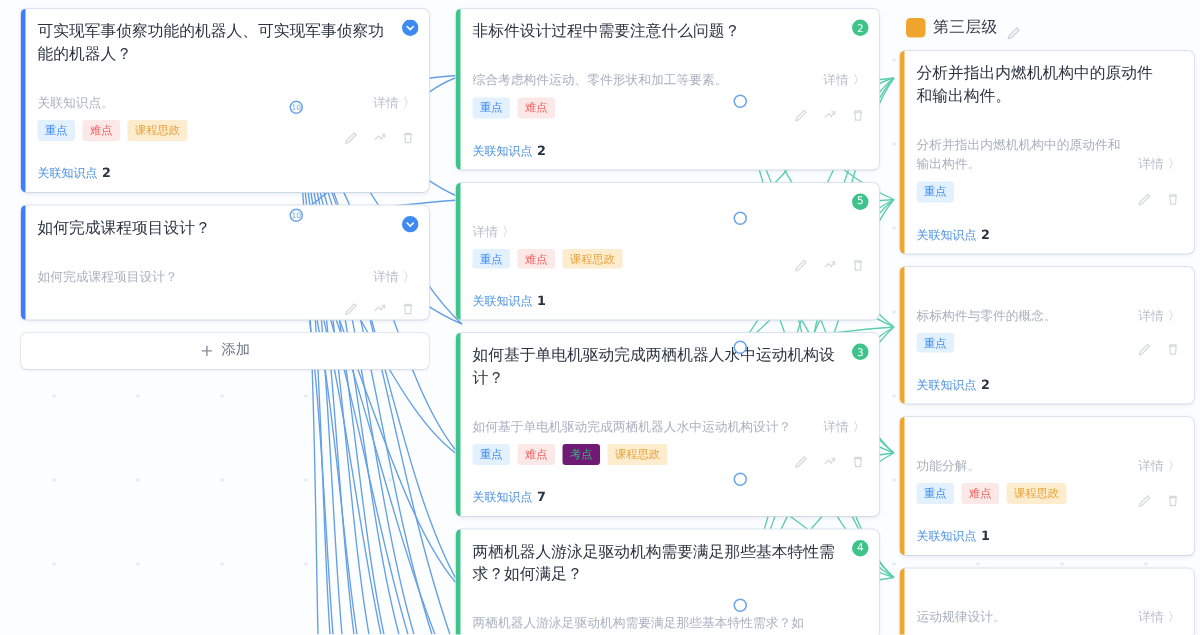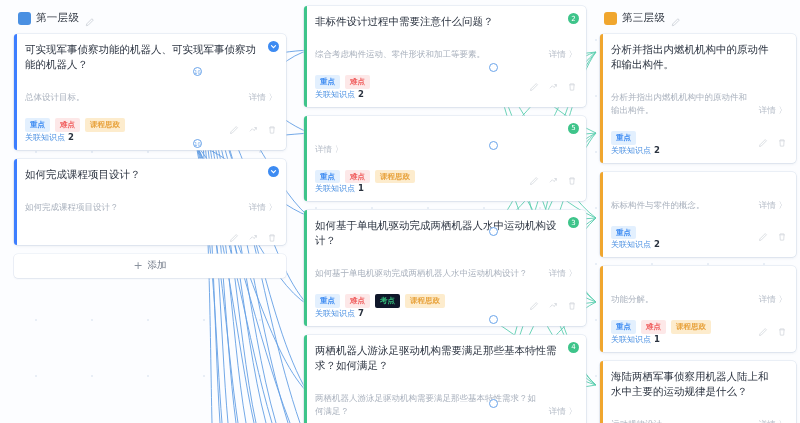--- a/index.html
+++ b/index.html
@@ -43,32 +43,32 @@
   .card-title{
     font-size:10.5px;line-height:15px;color:#2b3340;padding-right:16px;
     word-break:break-all;
   }
   .card-sub{
     font-size:8.5px;line-height:13px;color:#a9b1bd;margin-top:19px;
     display:flex;justify-content:space-between;align-items:flex-end;gap:6px;
   }
   .card-sub .txt{flex:1;word-break:break-all;}
   .detail{color:#b7bec9;white-space:nowrap;font-size:8.5px;}
-  .tagrow{display:flex;align-items:center;gap:5px;margin-top:14px;font-weight:bold;}
+  .tagrow{display:flex;align-items:center;gap:5px;margin-top:4px;}
   .tag{
     font-size:7.5px;line-height:1;padding:3px 5px;border-radius:2px;
     white-space:nowrap;
   }
   .t-blue{background:#e3f0fe;color:#3d8bf2;}
   .t-pink{background:#fde8e8;color:#f06060;}
-  .t-green{background:#0f172a;color:#34b97a;}
+  .t-green{background:#701a75;color:#34b97a;}
   .t-orange{background:#fdeccd;color:#e8a33d;}
   .actions{margin-left:auto;display:flex;align-items:center;gap:9px;}
   .act{width:10px;height:10px;opacity:.42;}
-  .relrow{font-size:8px;color:#4a90e2;margin-top:0;}
+  .relrow{font-size:8px;color:#4a90e2;margin-top:16px;}
   .relrow b{color:#2b3340;font-size:8.5px;margin-left:3px;}
   .corner-num{
     position:absolute;right:7px;top:7px;width:11px;height:11px;border-radius:50%;
     color:#fff;font-size:7px;display:flex;align-items:center;justify-content:center;
   }
   .addbtn{
     display:flex;align-items:center;justify-content:center;gap:5px;height:24px;
     background:#fff;border-radius:4px;font-size:9.5px;color:#6b7483;
     box-shadow:0 1px 2px rgba(30,60,110,.07),0 0 0 .6px rgba(226,232,242,.9);
     cursor:pointer;
@@ -138,37 +138,30 @@
     <path d="M492,404 C534,300 560,100 596,52"></path>
     <path d="M492,404 C534,320 560,175 596,133"></path>
     <path d="M492,404 C534,340 560,250 596,218"></path>
     <path d="M492,404 C534,368 560,320 596,302"></path>
     <path d="M492,404 C534,400 560,390 596,385"></path>
   </g>
 </svg>
 
 <div id="board">
     <div class="col c1">
-      <div class="col-head">
-        <span class="col-badge" style="background:#4a90e2"></span>
-        <span class="col-title">第一层级</span>
-        <span class="pen"><svg viewBox="0 0 16 16" width="11" height="11" fill="none" stroke="#9aa3b0" stroke-width="1.4">
-            <path d="M11.5 2.5l2 2L6 12l-2.6.6L4 10z"></path>
-          </svg></span>
-      </div>
       <div class="card" style="--accent: #3d7eff;">
         <span class="corner-num" style="background:transparent">
           <svg viewBox="0 0 16 16" width="11" height="11">
             <circle cx="8" cy="8" r="8" fill="#3d8bf2"></circle>
             <path d="M5 6.8l3 3 3-3" fill="none" stroke="#fff" stroke-width="1.6" stroke-linecap="round"></path>
           </svg>
         </span>
         <div class="card-title">可实现军事侦察功能的机器人、可实现军事侦察功能的机器人？</div>
         <div class="card-sub">
-          <span class="txt">总体设计目标。</span>
+          <span class="txt">关联知识点。</span>
           <span class="detail">详情 〉</span>
         </div>
         <div class="tagrow">
           <span class="tag t-blue">重点</span>
           <span class="tag t-pink">难点</span>
           <span class="tag t-orange">课程思政</span>
           <span class="actions">
             <span class="act"><svg viewBox="0 0 16 16" width="10" height="10" fill="none" stroke="#9aa3b0" stroke-width="1.3">
                 <path d="M11.5 2.5l2 2L5 13l-2.6.6L3 11z"></path>
               </svg></span>
@@ -396,21 +389,20 @@
             <span class="act"><svg viewBox="0 0 16 16" width="10" height="10" fill="none" stroke="#9aa3b0" stroke-width="1.3">
                 <path d="M3.5 4.5h9"></path>
                 <path d="M5 4.5V3h6v1.5"></path>
                 <path d="M4.7 4.5l.6 8.5h5.4l.6-8.5"></path>
               </svg></span>
           </span>
         </div>
         <div class="relrow">关联知识点<b>1</b></div>
       </div>
       <div class="card" style="--accent: #f0a62e;">
-        <div class="card-title">海陆两栖军事侦察用机器人陆上和水中主要的运动规律是什么？</div>
         <div class="card-sub">
           <span class="txt">运动规律设计。</span>
           <span class="detail">详情 〉</span>
         </div>
       </div>
     </div>
   </div>
 
 <div class="port" style="left: 193px; top: 67px;">10</div>
 <div class="port" style="left: 193px; top: 139px;">10</div>

